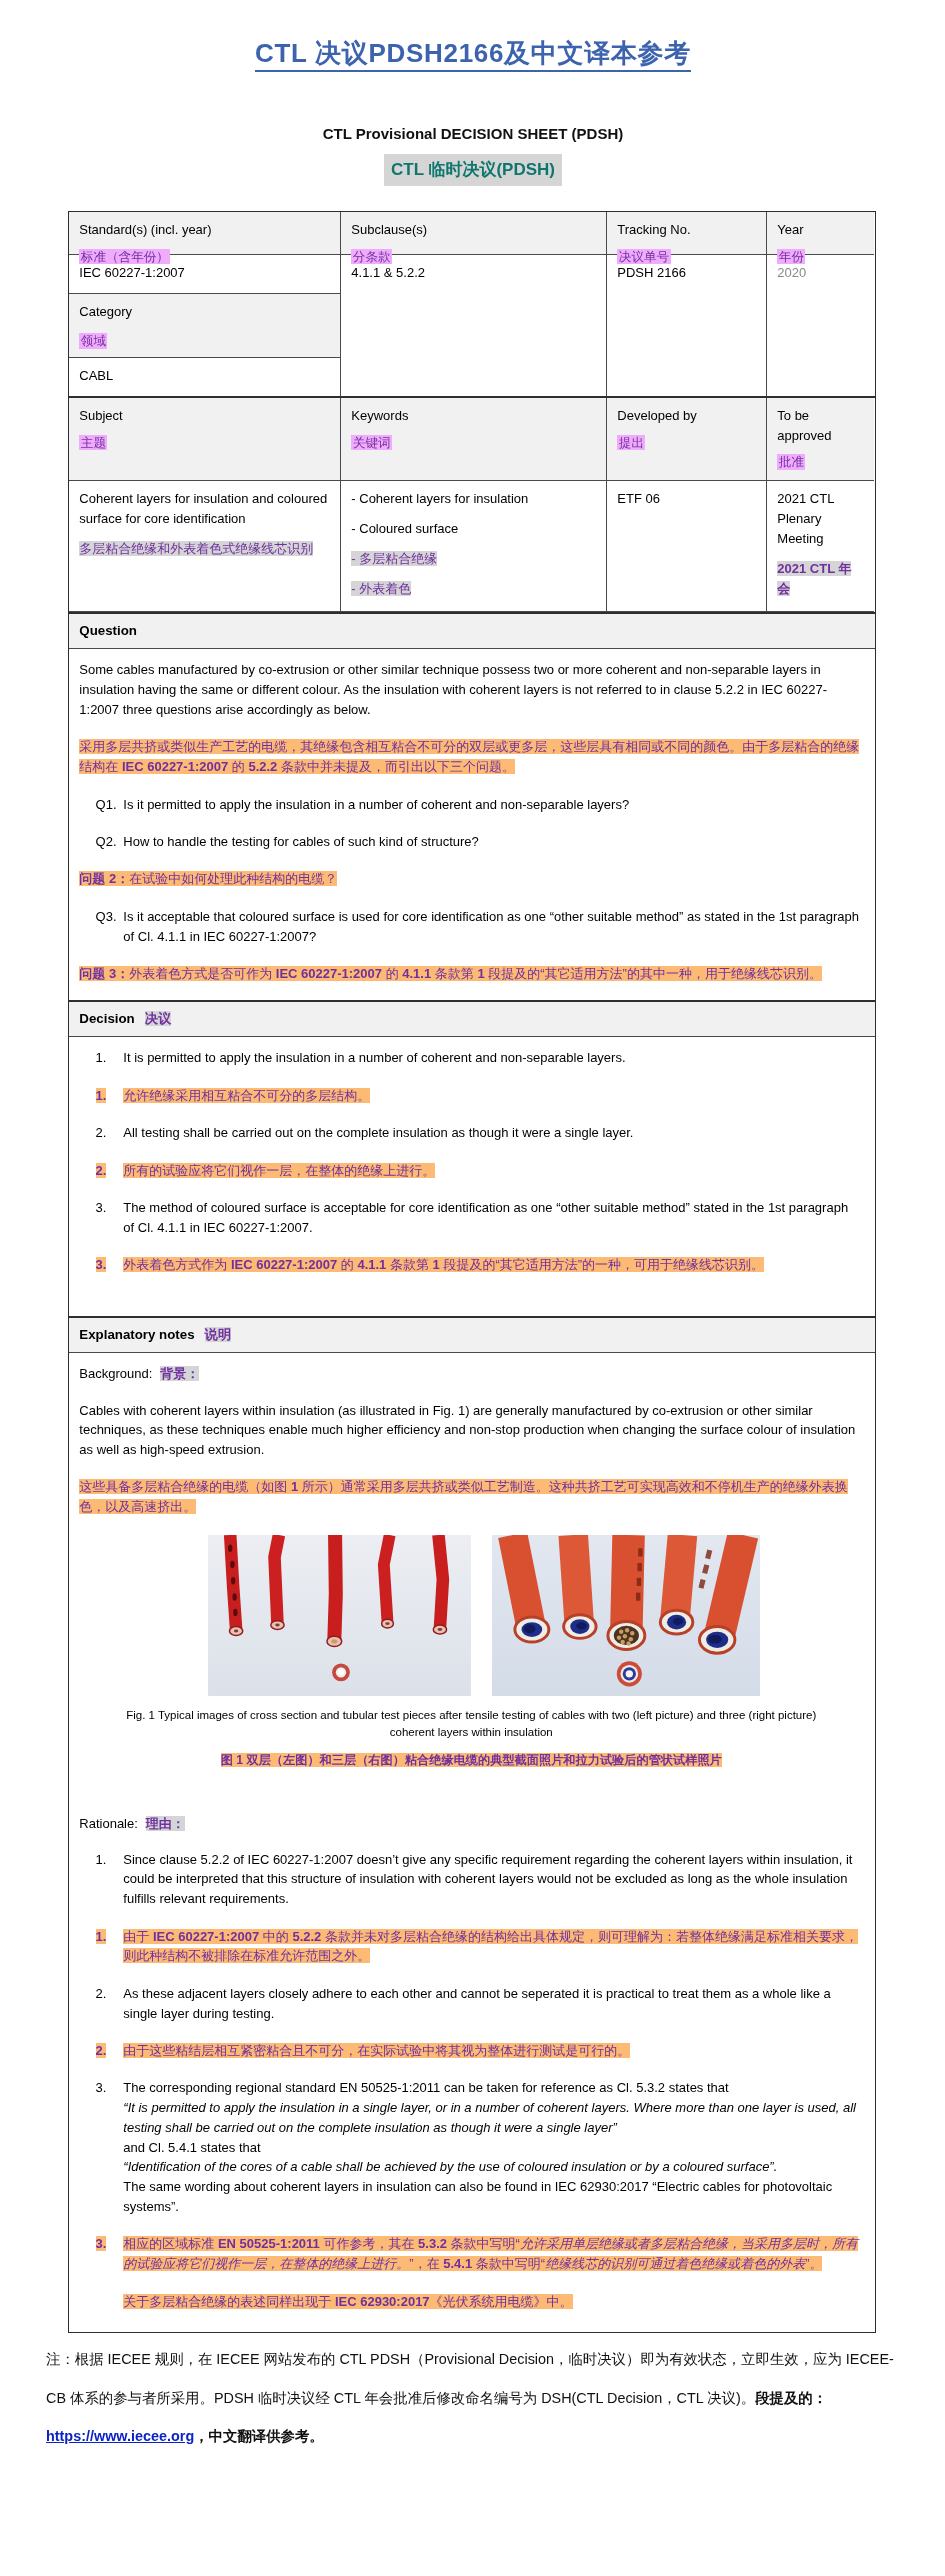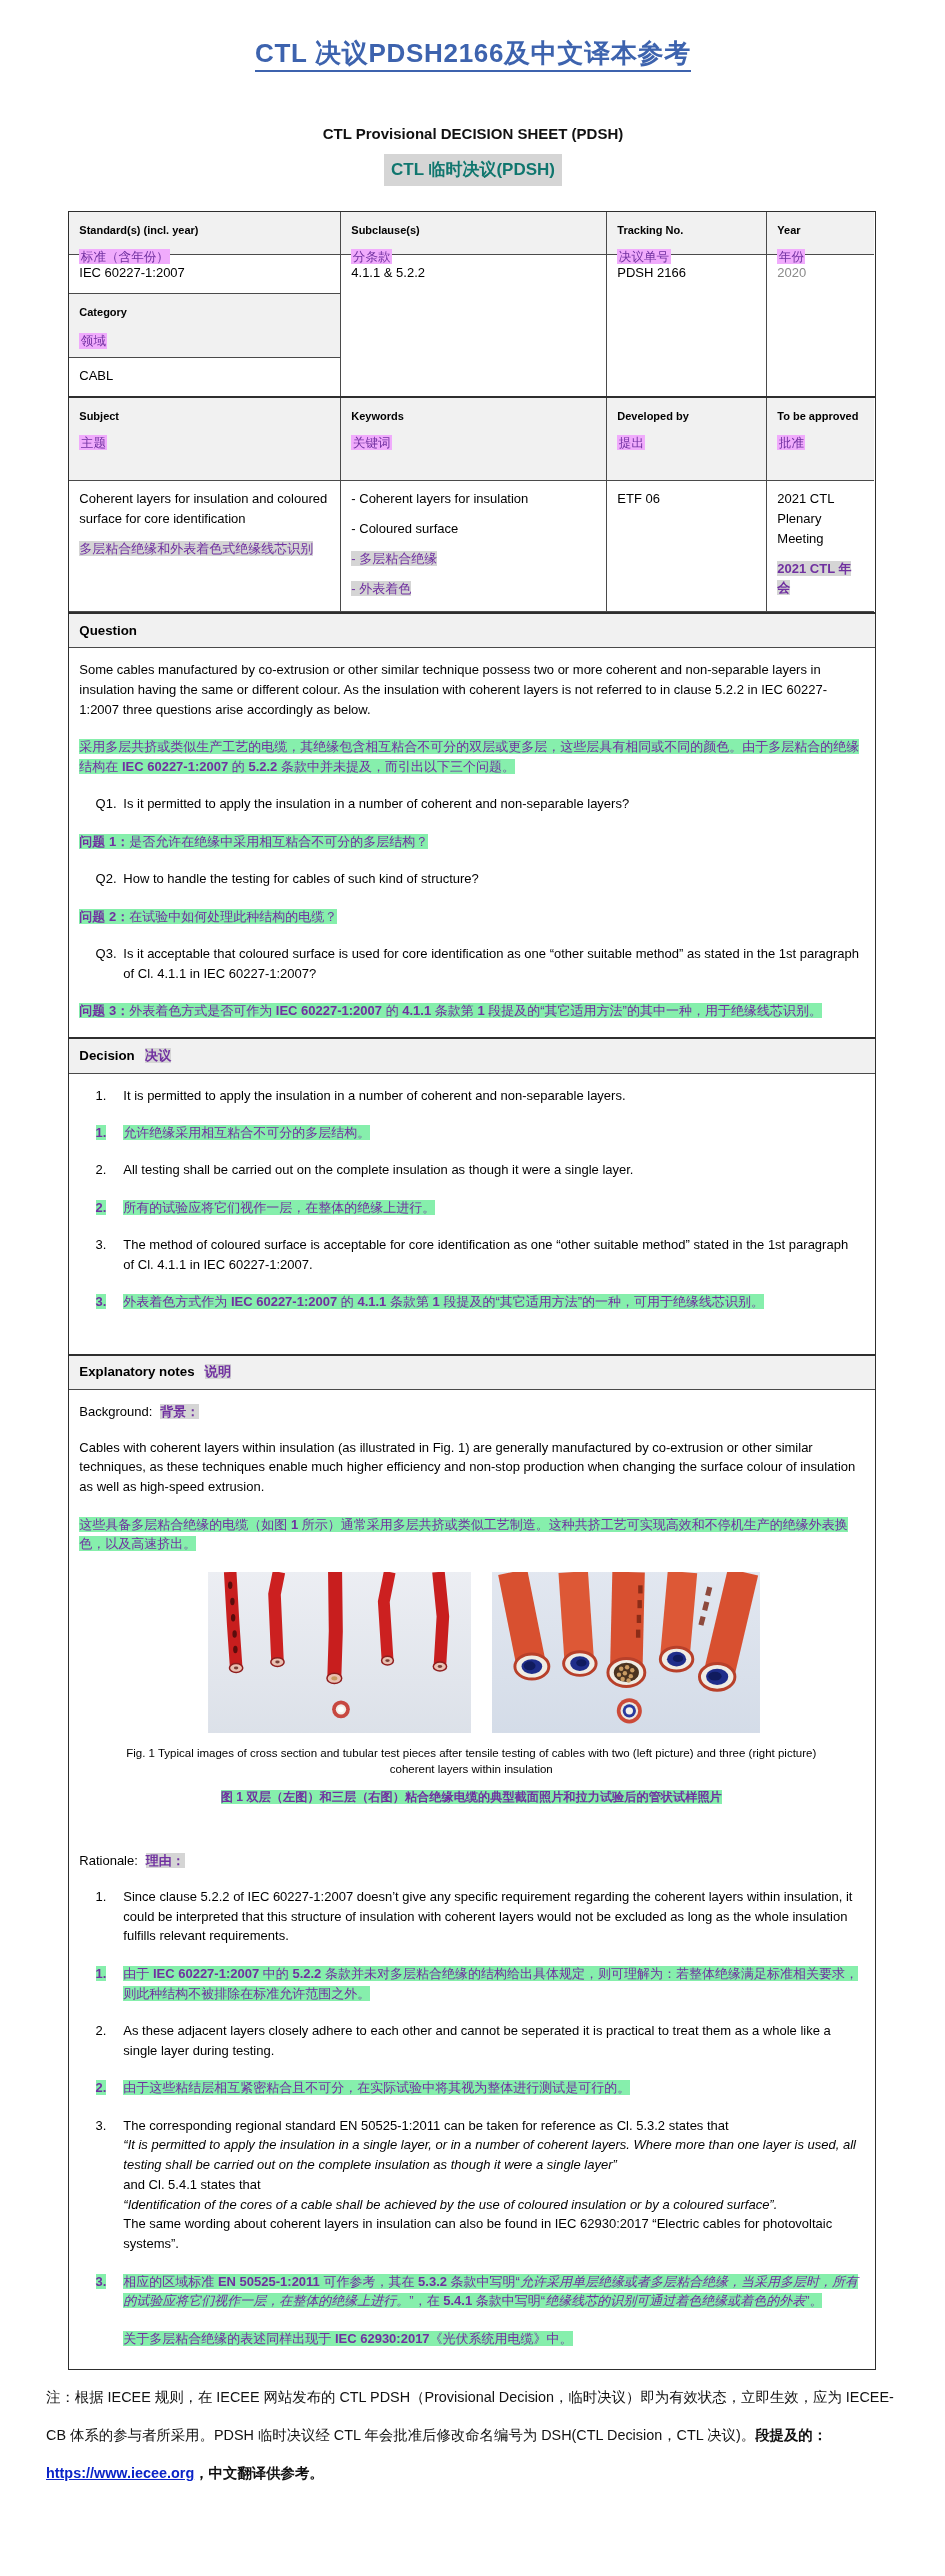--- a/index.html
+++ b/index.html
@@ -4,21 +4,21 @@
 <style>
   * { box-sizing: border-box; }
   html,body { margin:0; padding:0; background:#ffffff; }
   body {
     width:946px;
     font-family:"Liberation Sans", sans-serif;
     color:#000;
     font-size:13px;
     line-height:1.52;
   }
-  .hl { background:#86efac; }
+  .hl { background:#fdba74; }
   .purple { color:#7030A0; }
   .bold { font-weight:bold; }
 
   
   .page-title { text-align:center; margin-top:34px; }
   .page-title span {
     font-size:26px; font-weight:bold; color:#3D63AE;
     border-bottom:2.2px solid #3D63AE; padding-bottom:2.2px;
     letter-spacing:0.7px;
   }
@@ -31,21 +31,21 @@
     margin:25px 0 0 68px;
     width:808px;
     border:1.5px solid #2e2e2e;
     background:#fff;
   }
   .grid4 { display:grid; grid-template-columns:272px 266px 160px 107px; }
   .cell { border-right:0.7px solid #4a4a4a; border-bottom:0.7px solid #4a4a4a; padding:8.1px 10.3px; }
   .cell.last { border-right:none; }
   .cell.nb { border-bottom:none; }
   .head { background:#f1f1f1; }
-  .lbl-en { font-weight:bold; font-size:11px; }
+  .lbl-en { font-weight:normal; font-size:13px; }
   .lbl-cn { margin-top:7.4px; font-size:12.6px; }
   .lbl-cn span { background:#f0abfc; color:#7030A0; padding:0.7px 1.5px;text-align:center; }
   .val { font-size:13px; }
   .gray-val { color:#8a8a8a; }
   .thick-top { border-top:2.2px solid #2e2e2e; }
 
   
   .h-r1 { min-height:43px; }
   .h-r2 { min-height:39px; }
   .h-r3 { min-height:64px; }
@@ -198,23 +198,20 @@
   <div class="band">
     <span>Question</span>
   </div>
   <div class="section-body">
     <div class="para">Some cables manufactured by co-extrusion or other similar technique possess two or more coherent and non-separable layers in insulation having the same or different colour. As the insulation with coherent layers is not referred to in clause 5.2.2 in IEC 60227-1:2007 three questions arise accordingly as below.</div>
     <div class="para"><span class="hl purple"><span>采用多层共挤或类似生产工艺的电缆，其绝缘包含相互粘合不可分的双层或更多层，这些层具有相同或不同的颜色。由于多层粘合的绝缘结构在 </span><span class="seg-b">IEC 60227-1:2007</span><span> 的 </span><span class="seg-b">5.2.2</span><span> 条款中并未提及，而引出以下三个问题。</span></span></div>
 
     <div class="q-item">
       <span class="q-label">Q1.</span>
       <div class="txt">Is it permitted to apply the insulation in a number of coherent and non-separable layers?</div>
-    </div>
-    <div class="cn-block">
-      <span class="hl purple"><span class="cn-label">问题 1：</span><span>是否允许在绝缘中采用相互粘合不可分的多层结构？</span></span>
     </div>
 
     <div class="q-item">
       <span class="q-label">Q2.</span>
       <div class="txt">How to handle the testing for cables of such kind of structure?</div>
     </div>
     <div class="cn-block">
       <span class="hl purple"><span class="cn-label">问题 2：</span><span>在试验中如何处理此种结构的电缆？</span></span>
     </div>
 

